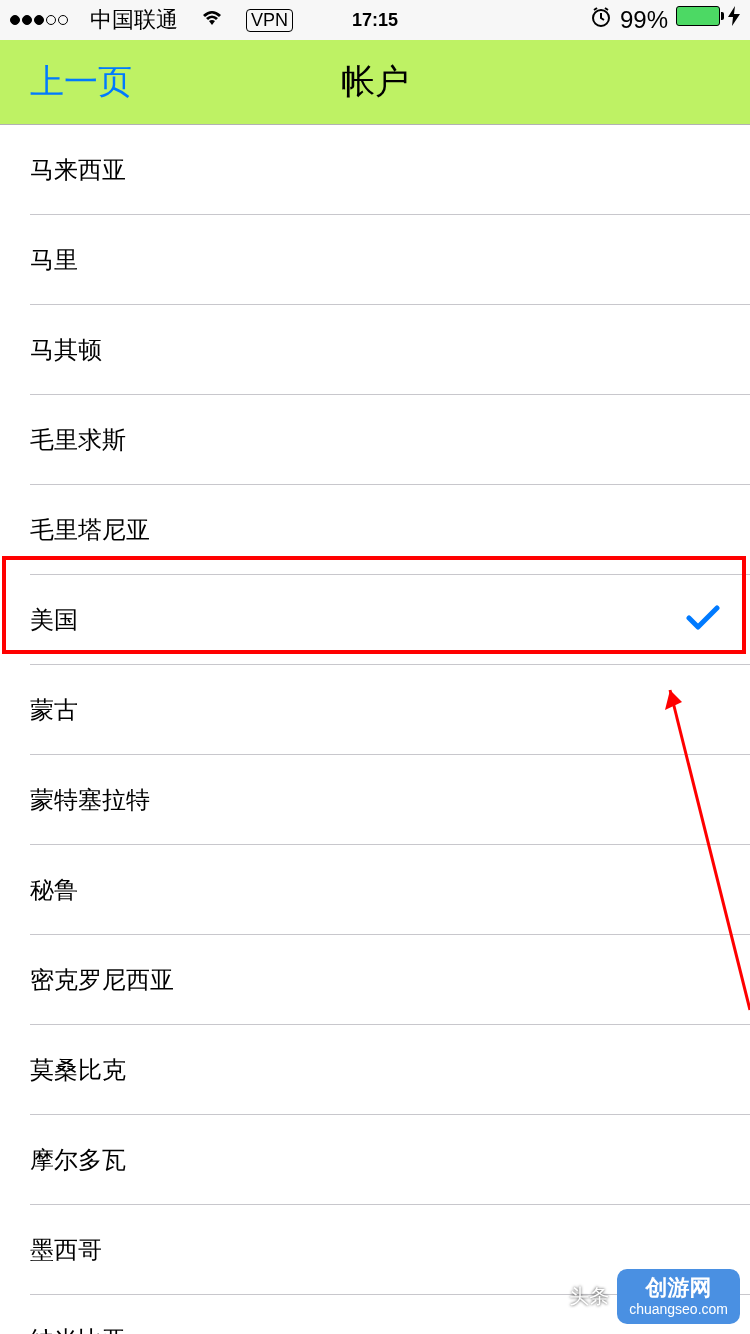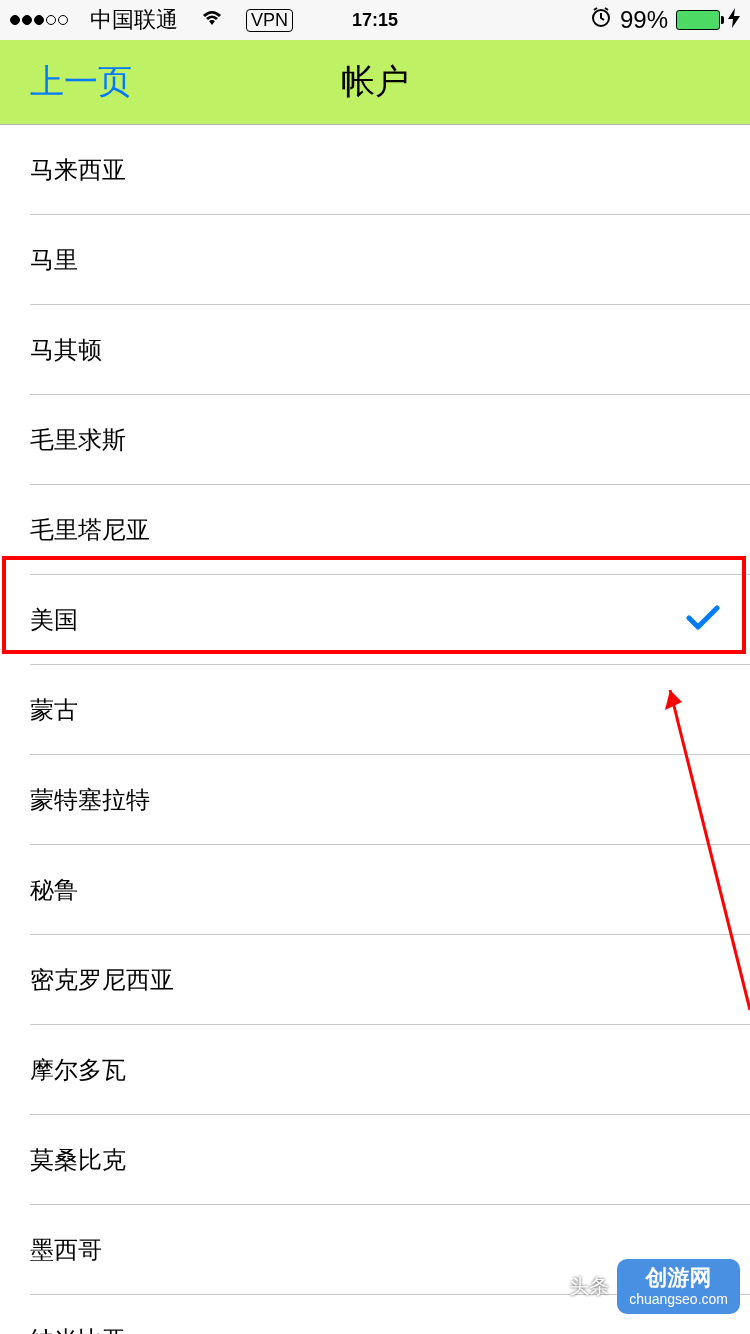--- a/index.html
+++ b/index.html
@@ -58,21 +58,21 @@
     .status-center {
       font-size: 18px;
       font-weight: 600;
       position: absolute;
       left: 50%;
       transform: translateX(-50%);
       text-align: center;
     }
     .status-right {
       display: flex;
-      align-items: center;
+      align-items: flex-start;
       gap: 8px;
     }
     .alarm-icon {
       font-size: 22px;
     }
     .battery-pct {
       font-size: 24px;
     }
     .battery-icon {
       width: 44px;
@@ -155,21 +155,21 @@
     .arrow-annotation {
       position: absolute;
       pointer-events: none;
       top: 650px;
       left: 650px;
       width: 120px;
       height: 380px;
     }
     .watermark {
       position: absolute;
-      bottom: 20px;
+      bottom: 10px;
       right: 10px;
       display: flex;
       align-items: center;
       gap: 8px;
     }
     .watermark-text {
       color: #fff;
       text-shadow: 0 0 3px rgba(0,0,0,0.8);
       font-size: 20px;
     }
@@ -263,24 +263,24 @@
     <div class="list-item">
       <span class="item-label">蒙特塞拉特</span>
     </div>
     <div class="list-item">
       <span class="item-label">秘鲁</span>
     </div>
     <div class="list-item">
       <span class="item-label">密克罗尼西亚</span>
     </div>
     <div class="list-item">
+      <span class="item-label">莫桑比克</span>
+    </div>
+    <div class="list-item">
       <span class="item-label">摩尔多瓦</span>
-    </div>
-    <div class="list-item">
-      <span class="item-label">莫桑比克</span>
     </div>
     <div class="list-item">
       <span class="item-label">墨西哥</span>
     </div>
     <div class="list-item">
       <span class="item-label">纳米比亚</span>
     </div>
   </div>
 
 <div class="highlight-box"></div>

